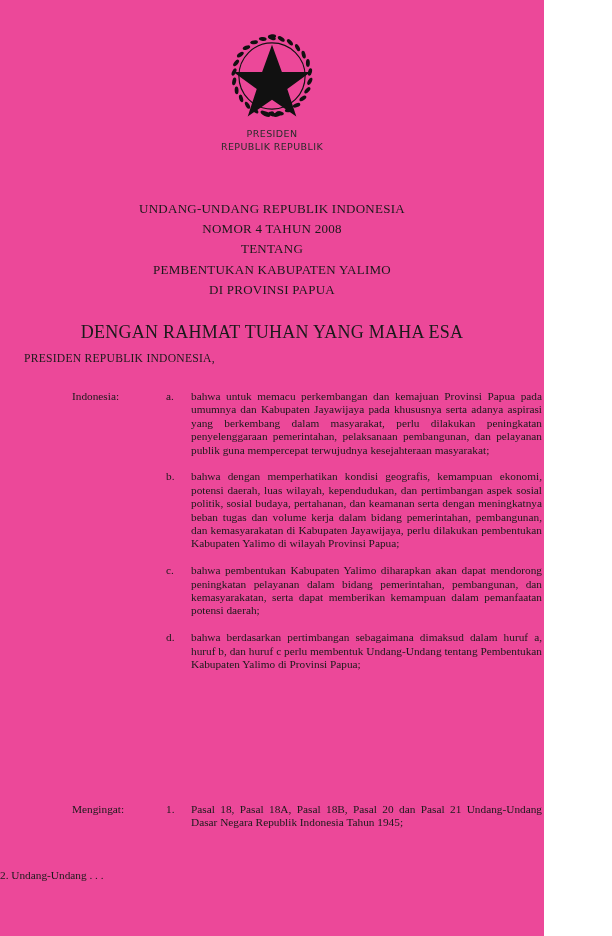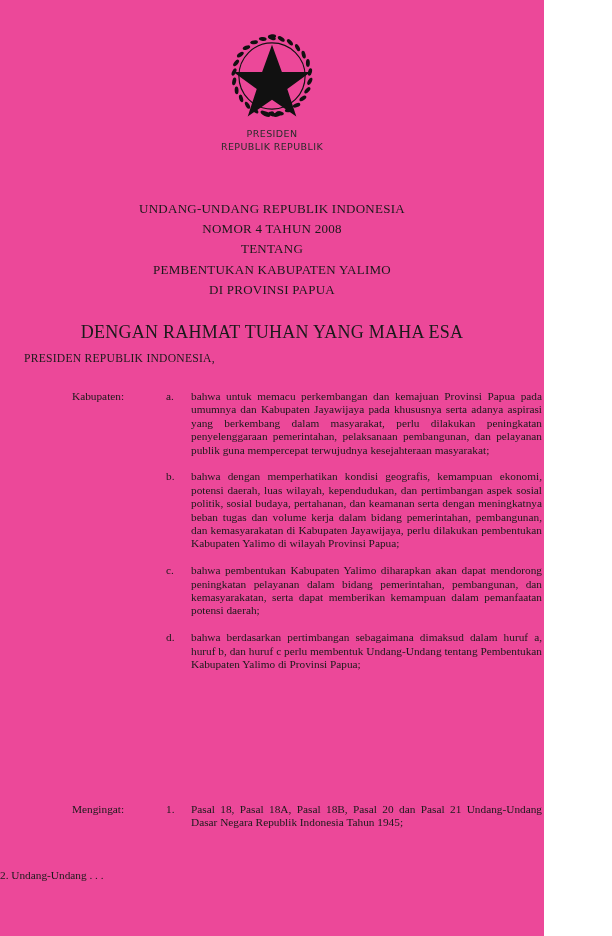--- a/index.html
+++ b/index.html
@@ -248,21 +248,21 @@
     <div class="tline">TENTANG</div>
     <div class="tline">PEMBENTUKAN KABUPATEN YALIMO</div>
     <div class="tline">DI PROVINSI PAPUA</div>
   </div>
 
   <div class="rahmat-line">DENGAN RAHMAT TUHAN YANG MAHA ESA</div>
   <div class="presiden-line">PRESIDEN REPUBLIK INDONESIA,</div>
 
   <div class="clause-section" id="menimbang-section">
     <div class="clause-row">
-      <span class="clause-label">Kabupaten:</span>
+      <span class="clause-label">Indonesia:</span>
       <span class="clause-marker">a.</span>
       <div class="clause-text">bahwa untuk memacu perkembangan dan kemajuan Provinsi Papua pada umumnya dan Kabupaten Jayawijaya pada khususnya serta adanya aspirasi yang berkembang dalam masyarakat, perlu dilakukan peningkatan penyelenggaraan pemerintahan, pelaksanaan pembangunan, dan pelayanan publik guna mempercepat terwujudnya kesejahteraan masyarakat;</div>
     </div>
     <div class="clause-row">
       <span class="clause-marker">b.</span>
       <div class="clause-text">bahwa dengan memperhatikan kondisi geografis, kemampuan ekonomi, potensi daerah, luas wilayah, kependudukan, dan pertimbangan aspek sosial politik, sosial budaya, pertahanan, dan keamanan serta dengan meningkatnya beban tugas dan volume kerja dalam bidang pemerintahan, pembangunan, dan kemasyarakatan di Kabupaten Jayawijaya, perlu dilakukan pembentukan Kabupaten Yalimo di wilayah Provinsi Papua;</div>
     </div>
     <div class="clause-row">
       <span class="clause-marker">c.</span>
       <div class="clause-text">bahwa pembentukan Kabupaten Yalimo diharapkan akan dapat mendorong peningkatan pelayanan dalam bidang pemerintahan, pembangunan, dan kemasyarakatan, serta dapat memberikan kemampuan dalam pemanfaatan potensi daerah;</div>

